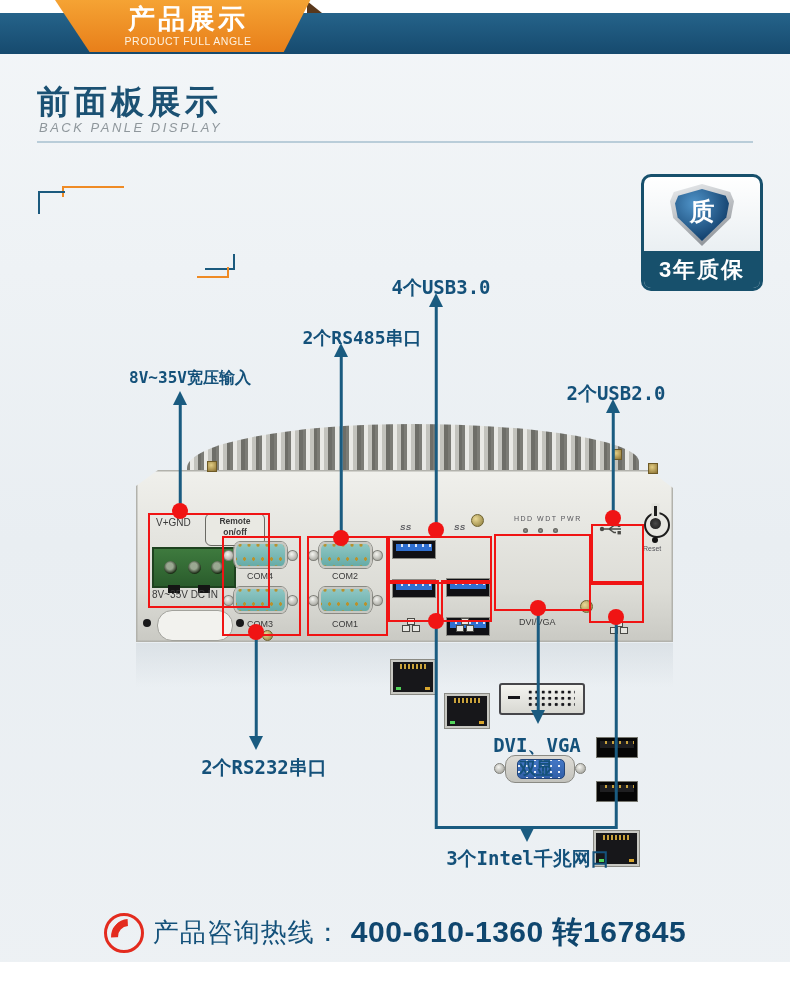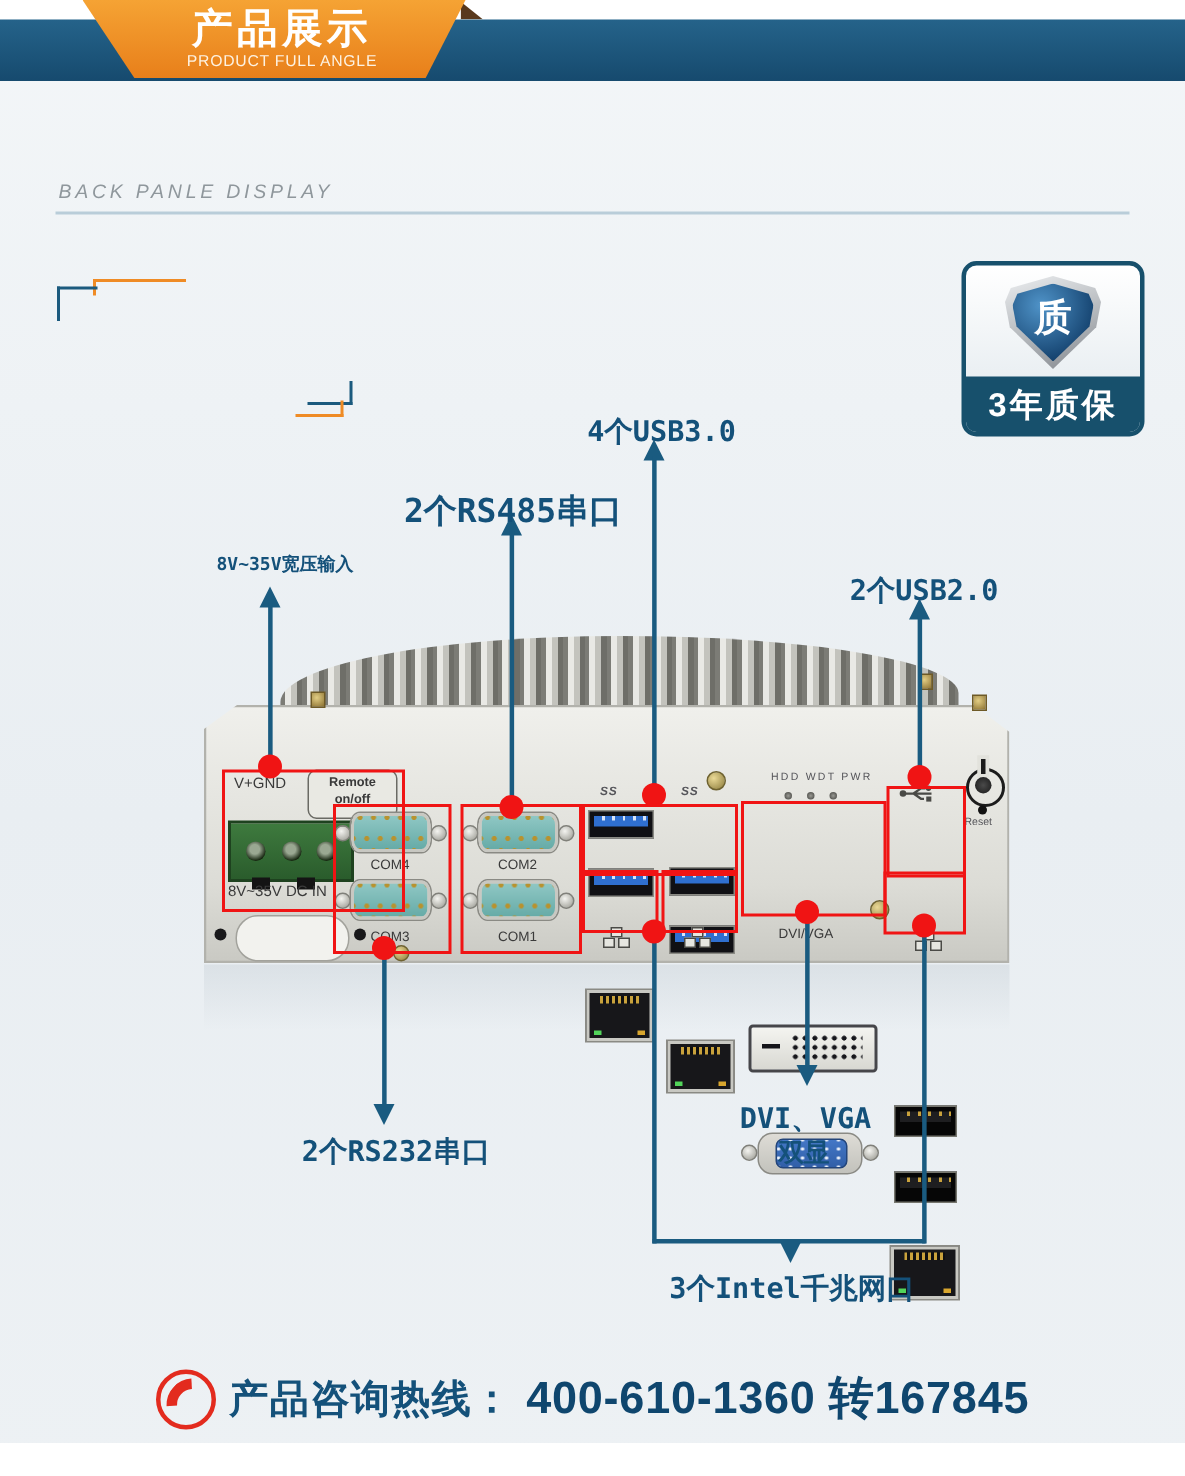--- a/index.html
+++ b/index.html
@@ -125,37 +125,38 @@
   .arrow-down{width:0;height:0;border-left:7.5px solid transparent;border-right:7.5px solid transparent;
               border-top:14px solid #1a5b80;transform:translateX(-50%);z-index:6}
   .ann{color:#14517a;font-weight:bold;transform:translateX(-50%);white-space:nowrap;z-index:8;
        font-family:"DejaVu Sans Mono","Liberation Sans",sans-serif}
 
   
   .hotline{left:0;top:912px;width:790px;display:flex;align-items:center;justify-content:center;gap:9px;z-index:2}
   .phone{width:34px;height:34px;border:3px solid #e32b1e;border-radius:50%;position:relative;flex:0 0 auto}
   .phone i{position:absolute;left:4px;top:3px;width:21px;height:21px;border:7px solid transparent;
            border-left-color:#e32b1e;border-radius:50%;transform:rotate(42deg)}
-  .hot-label{font-size:26px;font-weight:bold;color:#14517a;letter-spacing:1px}
+  .hot-label{font-size:26px;font-weight:normal;color:#14517a;letter-spacing:1px}
   .hot-num{font-size:30px;font-weight:800;color:#0f466e;letter-spacing:.5px}
   .bottom-strip{left:0;top:962px;width:790px;height:22px;background:#ffffff;z-index:2}
 </style>
 </head>
 <body>
 
 <div class="page">
 
   <div class="abs hdr-white"></div>
   <div class="abs hdr-bar"></div>
   <div class="abs fold"></div>
   <div class="abs ribbon">
     <div class="ribbon-title">产品展示</div>
     <div class="ribbon-sub">PRODUCT FULL ANGLE</div>
   </div>
 
+  <div class="abs sec-title">前面板展示</div>
   <div class="abs sec-sub">BACK PANLE DISPLAY</div>
   <div class="abs sec-line"></div>
 
   <div class="abs brk brk-tl-orange"></div>
   <div class="abs brk brk-tl-blue"></div>
   <div class="abs brk brk-br-blue"></div>
   <div class="abs brk brk-br-orange"></div>
 
   <div class="abs badge">
     <div class="shield-outer">
@@ -301,25 +302,25 @@
   <div class="abs red-box" style="left:307px;top:536px;width:77px;height:96px"></div>
   <div class="abs red-box" style="left:388px;top:536px;width:100px;height:44px"></div>
   <div class="abs red-box" style="left:388px;top:580px;width:47px;height:38px"></div>
   <div class="abs red-box" style="left:441px;top:580px;width:47px;height:38px"></div>
   <div class="abs red-box" style="left:494px;top:534px;width:93px;height:73px"></div>
   <div class="abs red-box" style="left:591px;top:524px;width:49px;height:57px"></div>
   <div class="abs red-box" style="left:589px;top:581px;width:51px;height:38px"></div>
 
   <div class="abs arrow-up" style="left:180px;top:391px"></div>
   <div class="abs vline" style="left:180px;top:402px;height:109px"></div>
-  <div class="abs ann" style="left:190px;top:368px;font-size:12px">8V~35V宽压输入</div>
+  <div class="abs ann" style="left:190px;top:368px;font-size:16px">8V~35V宽压输入</div>
 
   <div class="abs arrow-up" style="left:341px;top:343px"></div>
   <div class="abs vline" style="left:341px;top:354px;height:184px"></div>
-  <div class="abs ann" style="left:342px;top:326px;font-size:22px">2个RS485串口</div>
+  <div class="abs ann" style="left:362px;top:326px;font-size:18px">2个RS485串口</div>
 
   <div class="abs arrow-up" style="left:436px;top:293px"></div>
   <div class="abs vline" style="left:436px;top:304px;height:226px"></div>
   <div class="abs ann" style="left:441px;top:275px;font-size:19px">4个USB3.0</div>
 
   <div class="abs arrow-up" style="left:613px;top:399px"></div>
   <div class="abs vline" style="left:613px;top:410px;height:108px"></div>
   <div class="abs ann" style="left:616px;top:381px;font-size:19px">2个USB2.0</div>
 
   <div class="abs vline" style="left:256px;top:632px;height:104px"></div>

